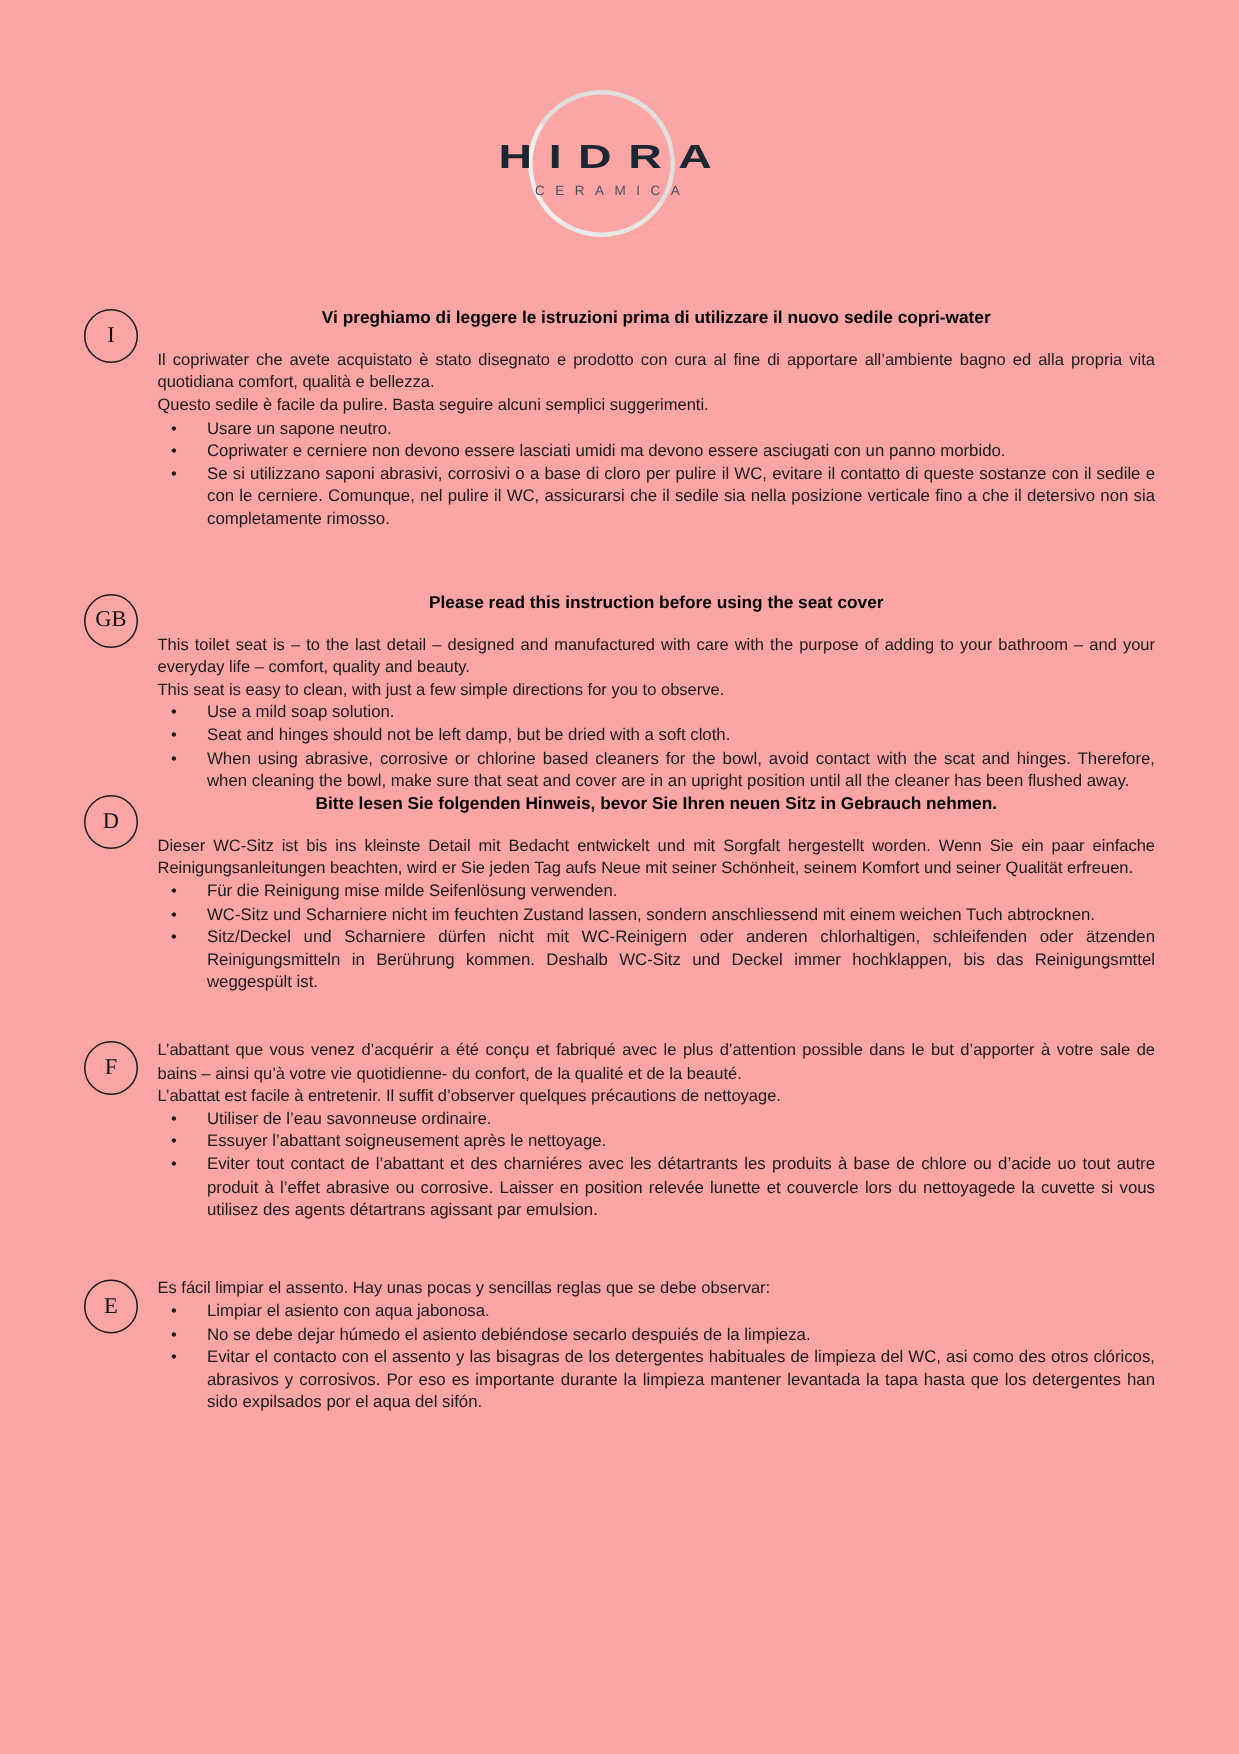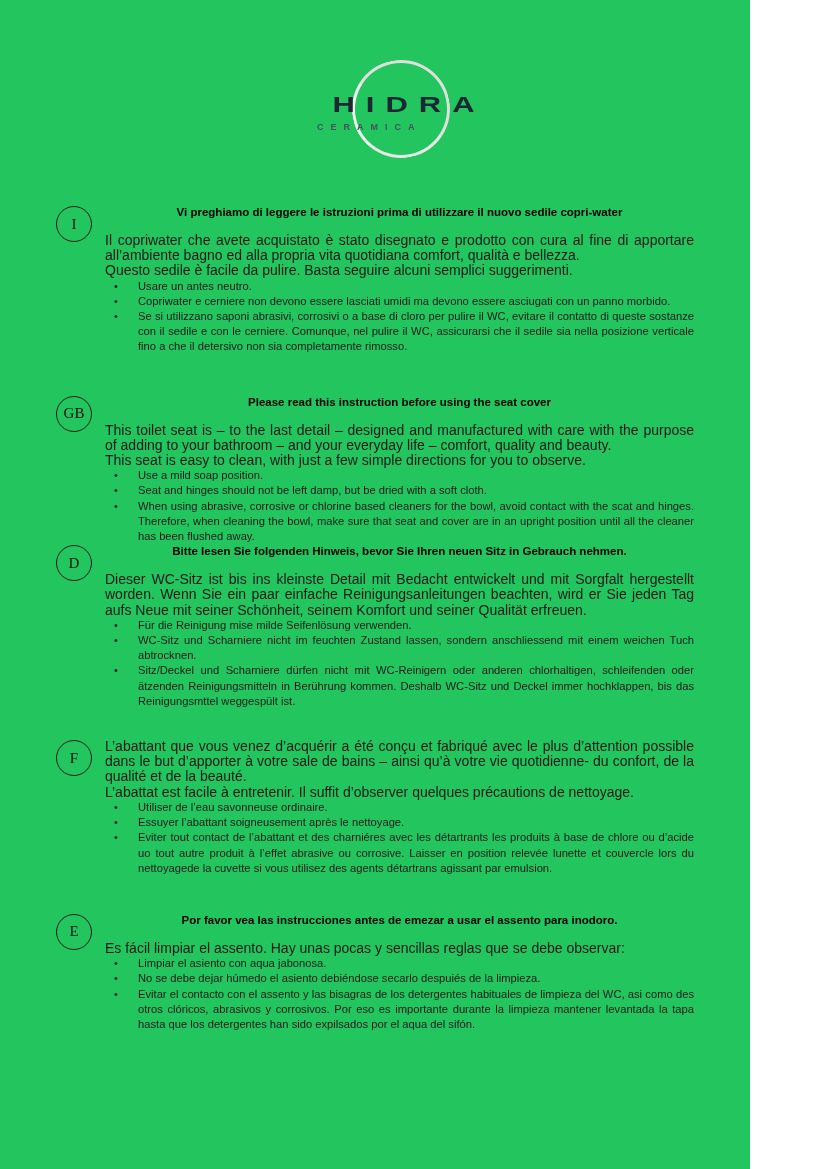--- a/index.html
+++ b/index.html
@@ -1,20 +1,20 @@
 <!DOCTYPE html>
 <html><head>
 <meta charset="utf-8">
 <style>
   html, body { margin: 0; padding: 0; background: #ffffff; }
   .page {
     position: relative;
-    width: 750px;
+    width: 826px;
     height: 1169px;
-    background: #22c55e;
+    background: #fca5a5;
     font-family: "Liberation Sans", sans-serif;
     color: #1a1a1a;
     overflow: hidden;
   }
 
   
   .logo-wrap {
     position: absolute;
     top: 58px;
     left: 310px;
@@ -47,22 +47,23 @@
     color: #1c2733;
     transform: scaleY(0.72);
     transform-origin: top;
     white-space: nowrap;
   }
   .logo-sub {
     position: absolute;
     top: 64px;
     left: 0;
     width: 100%;
+    text-align: center;
     font-size: 9px;
-    font-weight: bold;
+    font-weight: normal;
     letter-spacing: 7px;
     padding-left: 7px;
     box-sizing: border-box;
     color: #46525e;
     white-space: nowrap;
   }
 
   
   .sections {
     position: absolute;
@@ -101,21 +102,21 @@
   .sec-heading {
     margin: 0 0 14px 0;
     font-size: 11.5px;
     font-weight: bold;
     line-height: 14px;
     color: #000;
     text-align: center;
   }
   .body-p {
     margin: 0;
-    font-size: 14px;
+    font-size: 11px;
     line-height: 15.2px;
     text-align: justify;
   }
   ul.bullets {
     margin: 0;
     padding: 0;
     list-style: none;
   }
   ul.bullets li {
     position: relative;
@@ -147,37 +148,37 @@
 
     <section class="lang-section sec-gap-a">
       <div class="badge">
         <span>I</span>
       </div>
       <div class="content">
         <h2 class="sec-heading">Vi preghiamo di leggere le istruzioni prima di utilizzare il nuovo sedile copri-water</h2>
         <p class="body-p">Il copriwater che avete acquistato è stato disegnato e prodotto con cura al fine di apportare all’ambiente bagno ed alla propria vita quotidiana comfort, qualità e bellezza.</p>
         <p class="body-p">Questo sedile è facile da pulire. Basta seguire alcuni semplici suggerimenti.</p>
         <ul class="bullets">
-          <li>Usare un antes neutro.</li>
+          <li>Usare un sapone neutro.</li>
           <li>Copriwater e cerniere non devono essere lasciati umidi ma devono essere asciugati con un panno morbido.</li>
           <li>Se si utilizzano saponi abrasivi, corrosivi o a base di cloro per pulire il WC, evitare il contatto di queste sostanze con il sedile e con le cerniere. Comunque, nel pulire il WC, assicurarsi che il sedile sia nella posizione verticale fino a che il detersivo non sia completamente rimosso.</li>
         </ul>
       </div>
     </section>
 
     <section class="lang-section sec-gap-b">
       <div class="badge">
         <span>GB</span>
       </div>
       <div class="content">
         <h2 class="sec-heading">Please read this instruction before using the seat cover</h2>
         <p class="body-p">This toilet seat is – to the last detail – designed and manufactured with care with the purpose of adding to your bathroom – and your everyday life – comfort, quality and beauty.</p>
         <p class="body-p">This seat is easy to clean, with just a few simple directions for you to observe.</p>
         <ul class="bullets">
-          <li>Use a mild soap position.</li>
+          <li>Use a mild soap solution.</li>
           <li>Seat and hinges should not be left damp, but be dried with a soft cloth.</li>
           <li>When using abrasive, corrosive or chlorine based cleaners for the bowl, avoid contact with the scat and hinges. Therefore, when cleaning the bowl, make sure that seat and cover are in an upright position until all the cleaner has been flushed away.</li>
         </ul>
       </div>
     </section>
 
     <section class="lang-section sec-gap-c">
       <div class="badge">
         <span>D</span>
       </div>
@@ -205,21 +206,20 @@
           <li>Eviter tout contact de l’abattant et des charniéres avec les détartrants les produits à base de chlore ou d’acide uo tout autre produit à l’effet abrasive ou corrosive. Laisser en position relevée lunette et couvercle lors du nettoyagede la cuvette si vous utilisez des agents détartrans agissant par emulsion.</li>
         </ul>
       </div>
     </section>
 
     <section class="lang-section">
       <div class="badge">
         <span>E</span>
       </div>
       <div class="content">
-        <h2 class="sec-heading">Por favor vea las instrucciones antes de emezar a usar el assento para inodoro.</h2>
         <p class="body-p">Es fácil limpiar el assento. Hay unas pocas y sencillas reglas que se debe observar:</p>
         <ul class="bullets">
           <li>Limpiar el asiento con aqua jabonosa.</li>
           <li>No se debe dejar húmedo el asiento debiéndose secarlo despuiés de la limpieza.</li>
           <li>Evitar el contacto con el assento y las bisagras de los detergentes habituales de limpieza del WC, asi como des otros clóricos, abrasivos y corrosivos. Por eso es importante durante la limpieza mantener levantada la tapa hasta que los detergentes han sido expilsados por el aqua del sifón.</li>
         </ul>
       </div>
     </section>
 
   </div>

